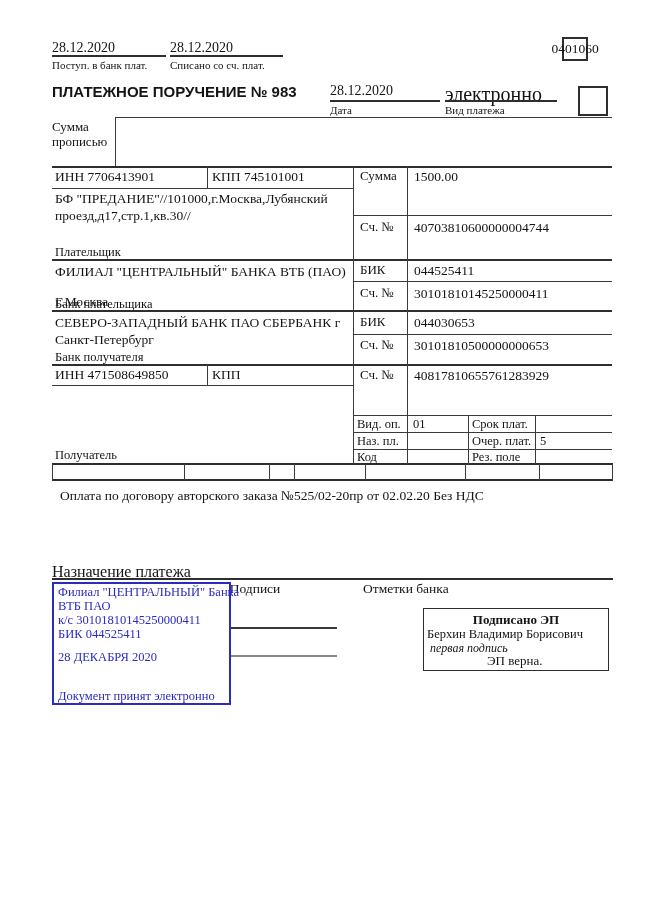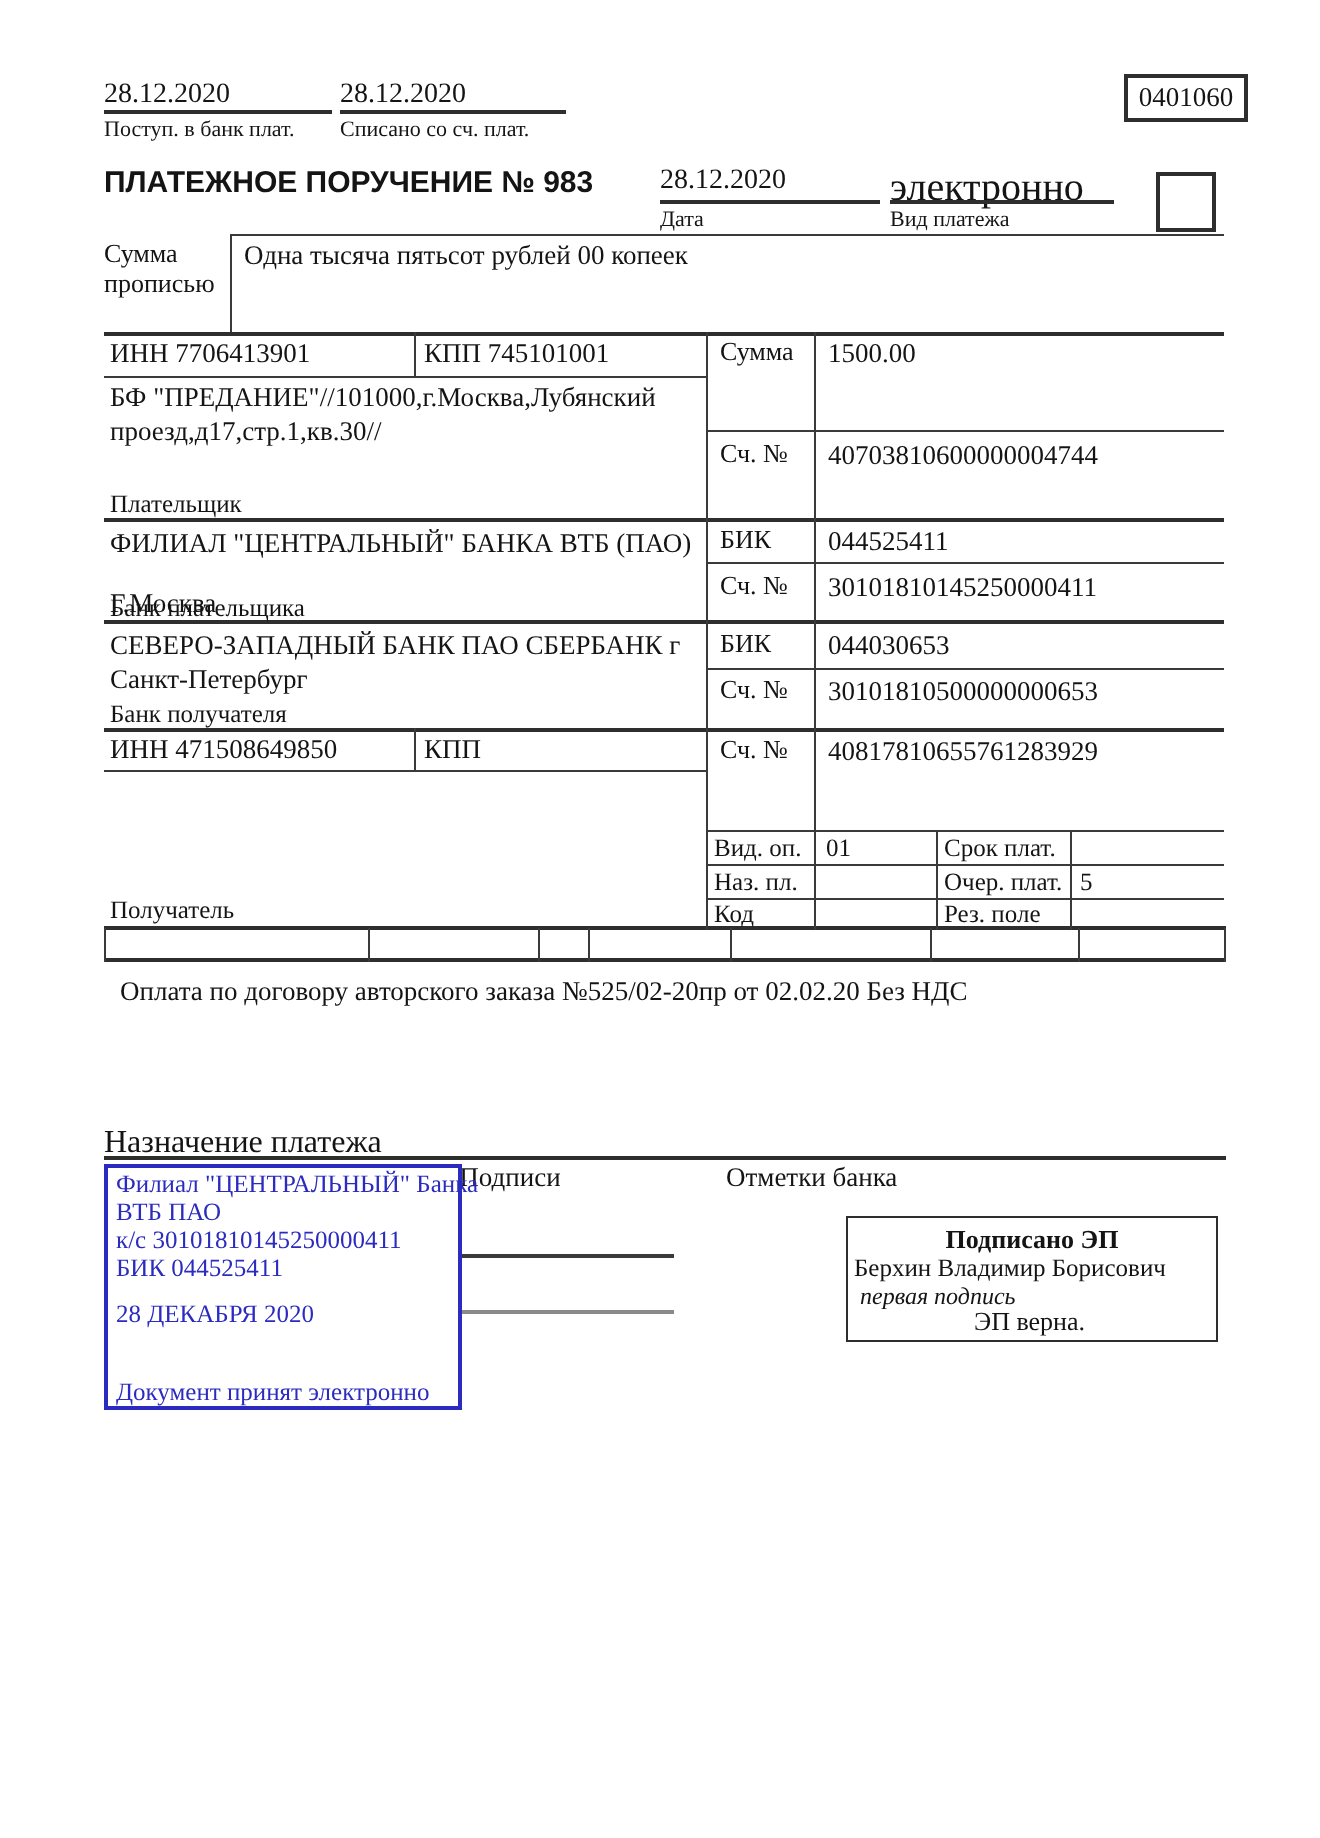--- a/index.html
+++ b/index.html
@@ -32,38 +32,37 @@
 
 <div class="page">
 
   <div class="txt" style="left:52px;top:40px;font-size:14px">28.12.2020</div>
   <div class="txt" style="left:170px;top:40px;font-size:14px">28.12.2020</div>
   <div class="hline" style="left:52px;top:55px;width:114px"></div>
   <div class="hline" style="left:170px;top:55px;width:113px"></div>
   <div class="lbl" style="left:52px;top:59px">Поступ. в банк плат.</div>
   <div class="lbl" style="left:170px;top:59px">Списано со сч. плат.</div>
 
-  <div class="box fcode" style="left:562px;top:37px;width:62px;height:24px">
+  <div class="box fcode" style="left:562px;top:37px;width:26px;height:24px">
     <span>0401060</span>
   </div>
 
   <div class="title" style="left:52px;top:83px">ПЛАТЕЖНОЕ ПОРУЧЕНИЕ № 983</div>
   <div class="txt" style="left:330px;top:83px;font-size:14px">28.12.2020</div>
   <div class="txt" style="left:445px;top:83px;font-size:20px">электронно</div>
   <div class="hline" style="left:330px;top:100px;width:110px"></div>
   <div class="hline" style="left:445px;top:100px;width:112px"></div>
   <div class="lbl" style="left:330px;top:104px">Дата</div>
   <div class="lbl" style="left:445px;top:104px">Вид платежа</div>
   <div class="box" style="left:578px;top:86px;width:30px;height:30px"></div>
 
   <div class="hline thin" style="left:115px;top:117px;width:497px"></div>
   <div class="vline" style="left:115px;top:117px;height:50px"></div>
   <div class="cl" style="left:52px;top:120px">Сумма</div>
   <div class="cl" style="left:52px;top:135px">прописью</div>
-  <div class="txt" style="left:122px;top:120px">Одна тысяча пятьсот рублей 00 копеек</div>
 
   <div class="hline" style="left:52px;top:166px;width:560px"></div>
   <div class="hline thin" style="left:52px;top:188px;width:301px"></div>
   <div class="hline thin" style="left:353px;top:215px;width:259px"></div>
   <div class="hline" style="left:52px;top:259px;width:560px"></div>
   <div class="hline thin" style="left:353px;top:281px;width:259px"></div>
   <div class="hline" style="left:52px;top:310px;width:560px"></div>
   <div class="hline thin" style="left:353px;top:334px;width:259px"></div>
   <div class="hline" style="left:52px;top:364px;width:560px"></div>
   <div class="hline thin" style="left:52px;top:385px;width:301px"></div>

